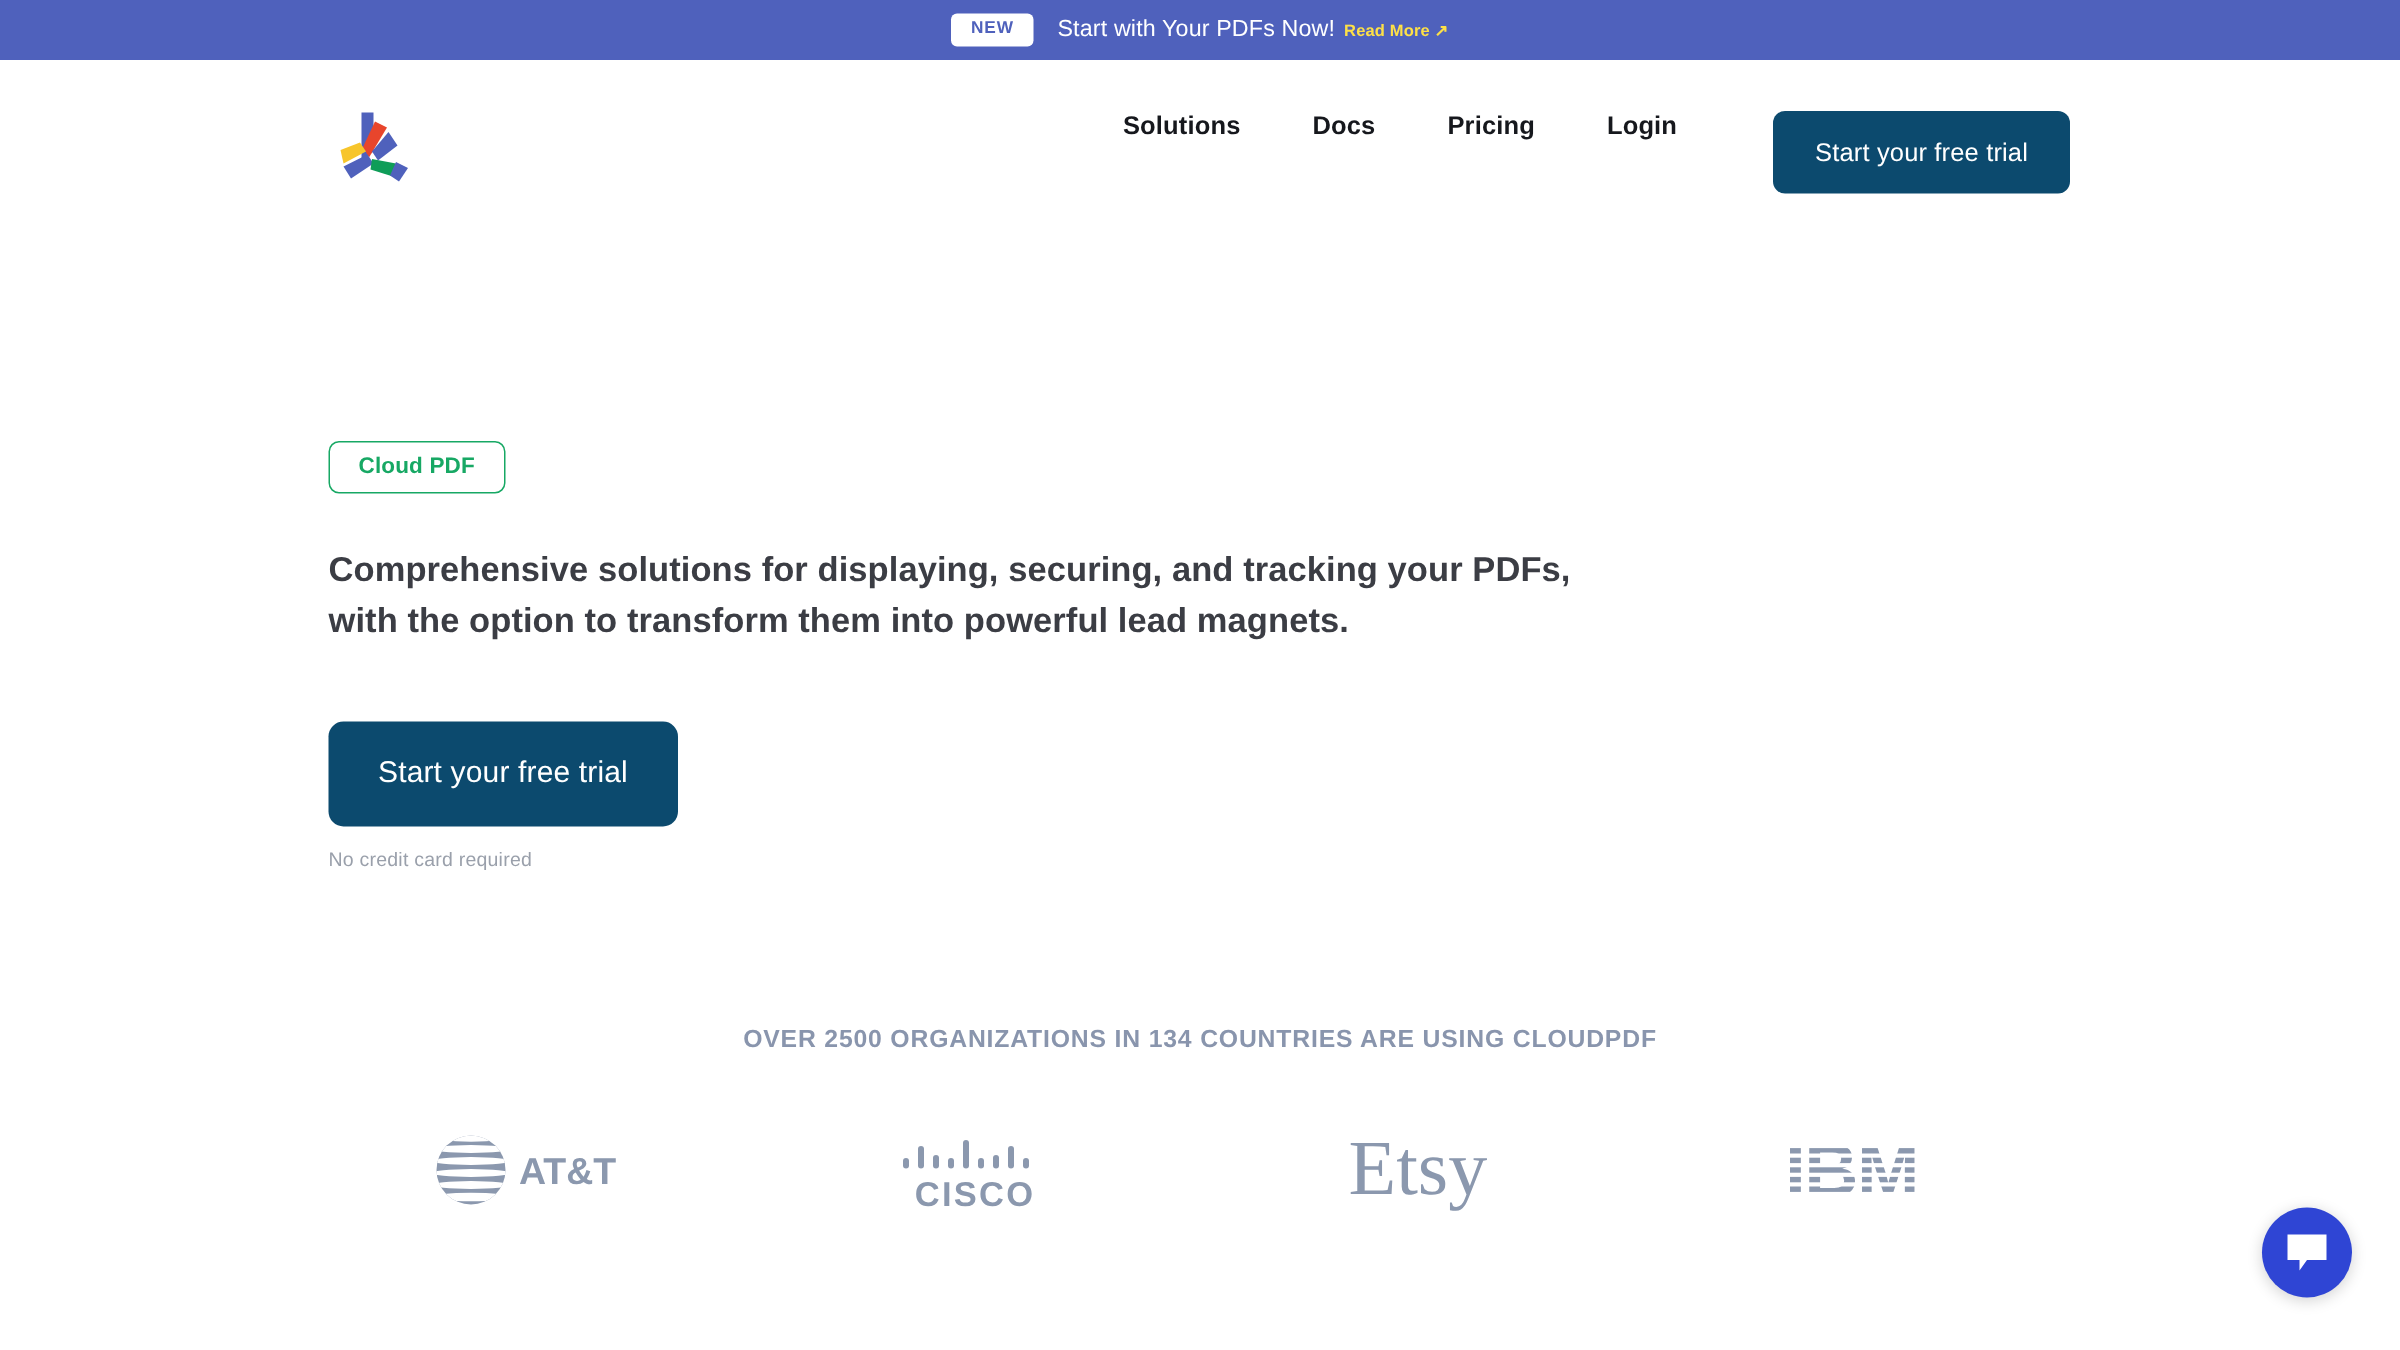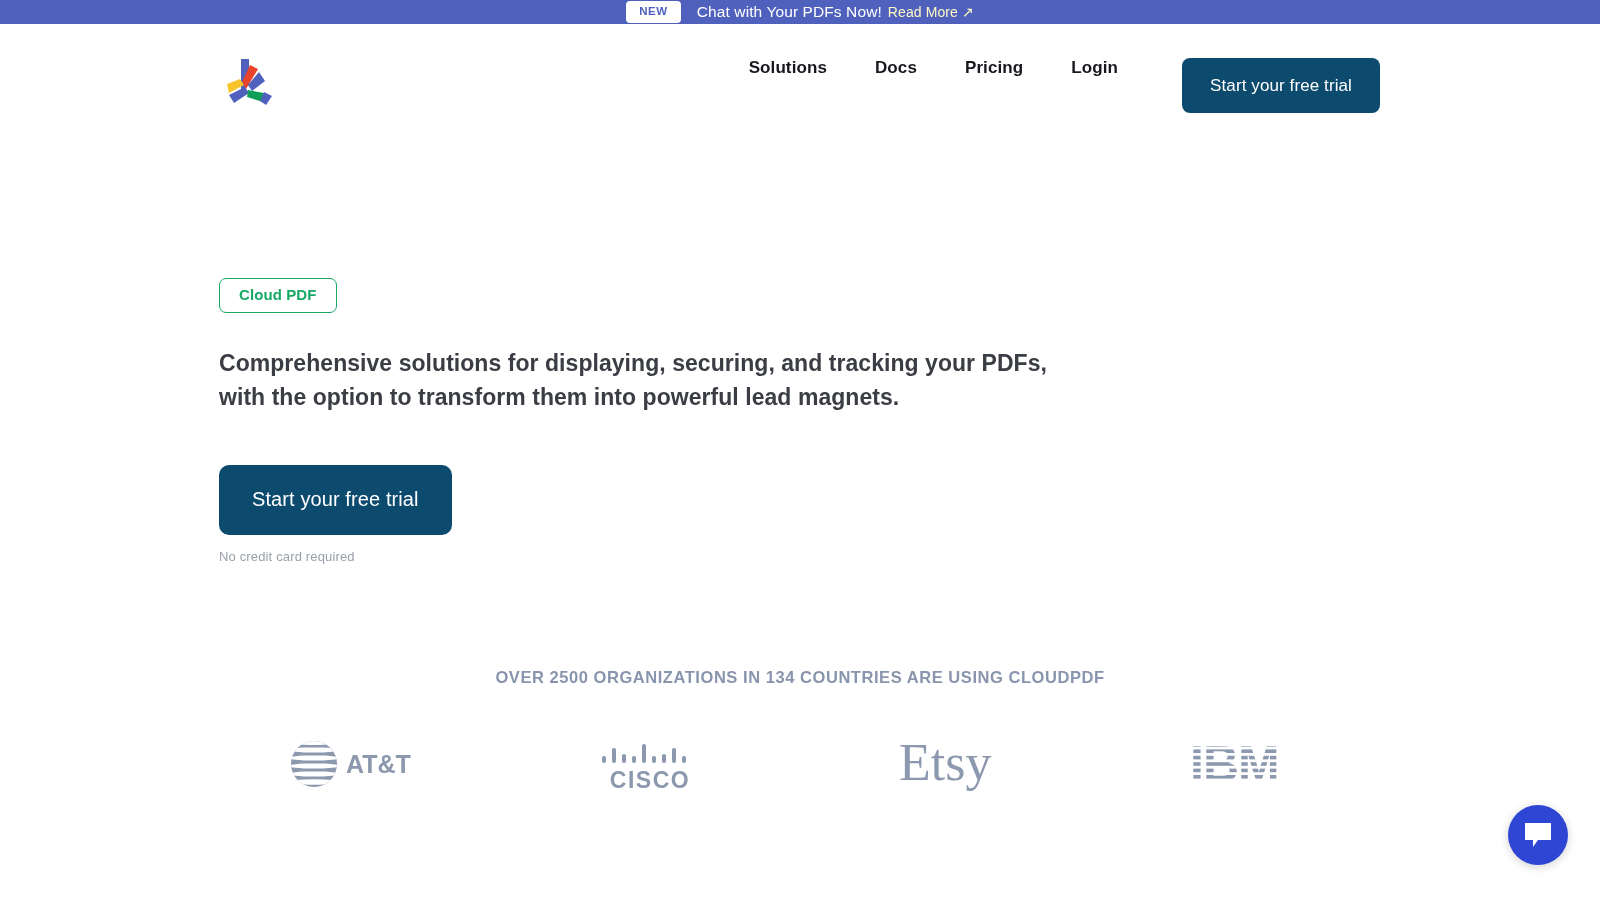--- a/index.html
+++ b/index.html
@@ -5,21 +5,21 @@
   * { box-sizing: border-box; margin: 0; padding: 0; }
   html, body {
     width: 1600px; height: 900px;
     background: #ffffff;
     font-family: "Liberation Sans", sans-serif;
     overflow: hidden;
   }
 
   
   .announce-bar {
-    height: 24px;
+    height: 40px;
     background: #4f61bc;
     display: flex;
     align-items: center;
     justify-content: center;
     gap: 0;
   }
   .announce-inner { display: flex; align-items: center; gap: 16px; }
   .new-pill {
     background: #ffffff;
     color: #4f61bc;
@@ -30,23 +30,23 @@
     border-radius: 4px;
     line-height: 1;
   }
   .announce-text {
     color: #ffffff;
     font-size: 15.5px;
     font-weight: 400;
     letter-spacing: 0.1px;
   }
   .announce-link {
-    color: #fef9c3;
-    font-size: 14px;
-    font-weight: 400;
+    color: #fde047;
+    font-size: 11px;
+    font-weight: 700;
     text-decoration: none;
     margin-left: 6px;
     letter-spacing: 0.1px;
   }
 
   
   .site-header {
     height: 123px;
     display: flex;
     align-items: center;
@@ -175,21 +175,21 @@
     box-shadow: 0 2px 10px rgba(0,0,0,0.18);
   }
 </style>
 </head>
 <body>
 
 <div class="announce-bar">
   <div class="announce-inner">
     <span class="new-pill">NEW</span>
     <span>
-      <span class="announce-text">Chat with Your PDFs Now!</span><a class="announce-link" href="#">Read More ↗</a>
+      <span class="announce-text">Start with Your PDFs Now!</span><a class="announce-link" href="#">Read More ↗</a>
     </span>
   </div>
 </div>
 
 <header class="site-header">
   <a href="#" class="logo-wrap">
     <svg width="60" height="62" viewBox="0 0 60 62">
       <path d="M22 4 L30 4 L30 30 L22 36 Z" fill="#4f61bc"></path>
       <path d="M31 10 L39 14 L27 34 L23 27 Z" fill="#e8452c"></path>
       <path d="M40 17 L46 26 L33 36 L29 30 Z" fill="#4f61bc"></path>

